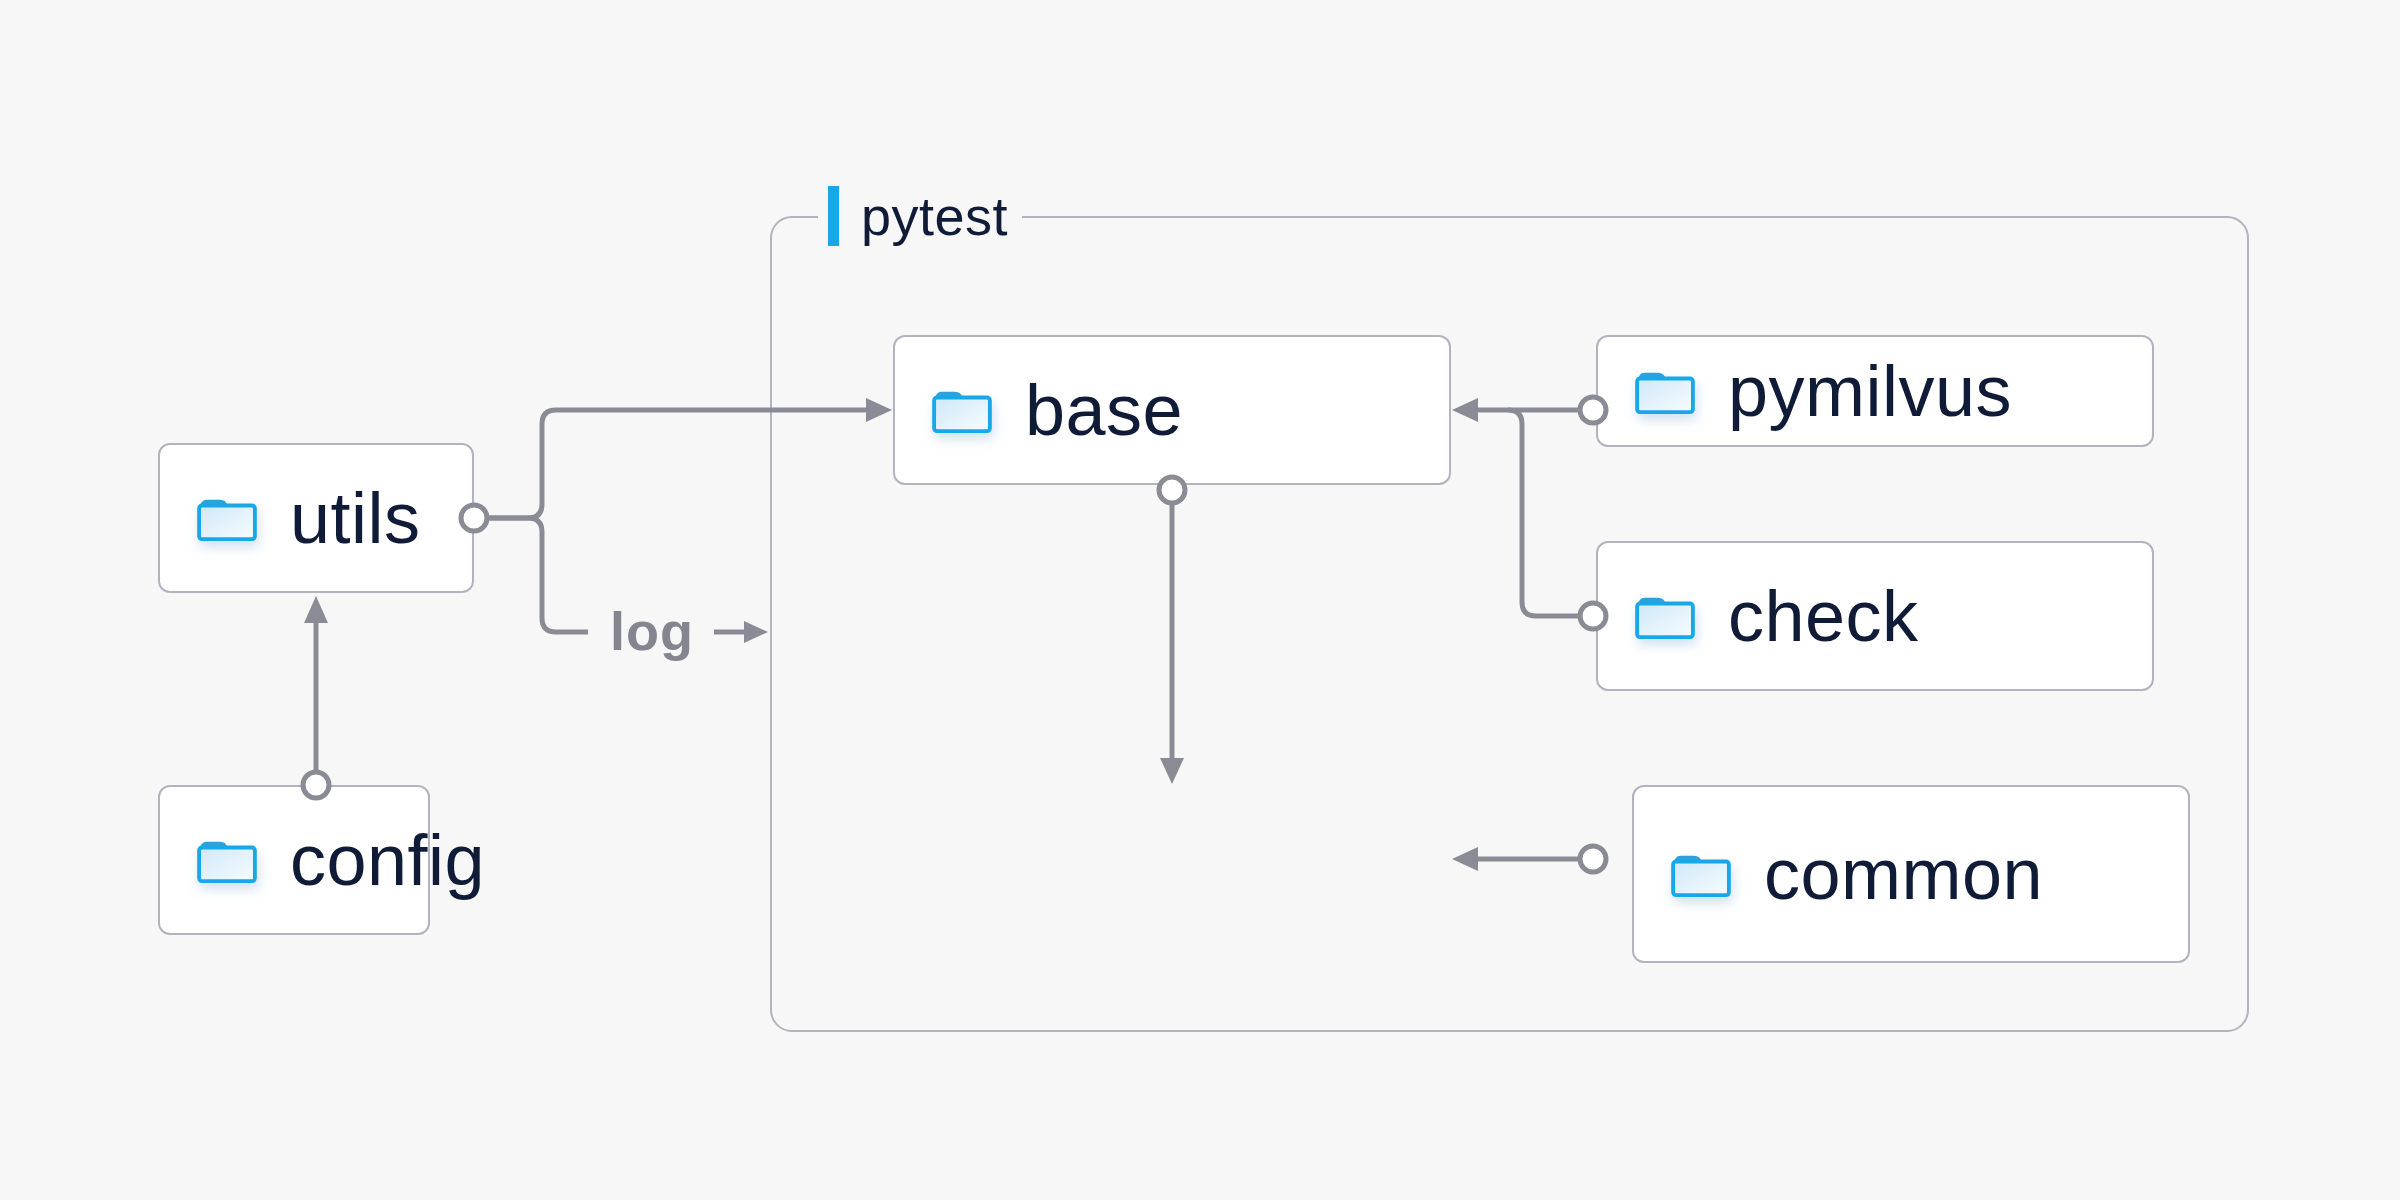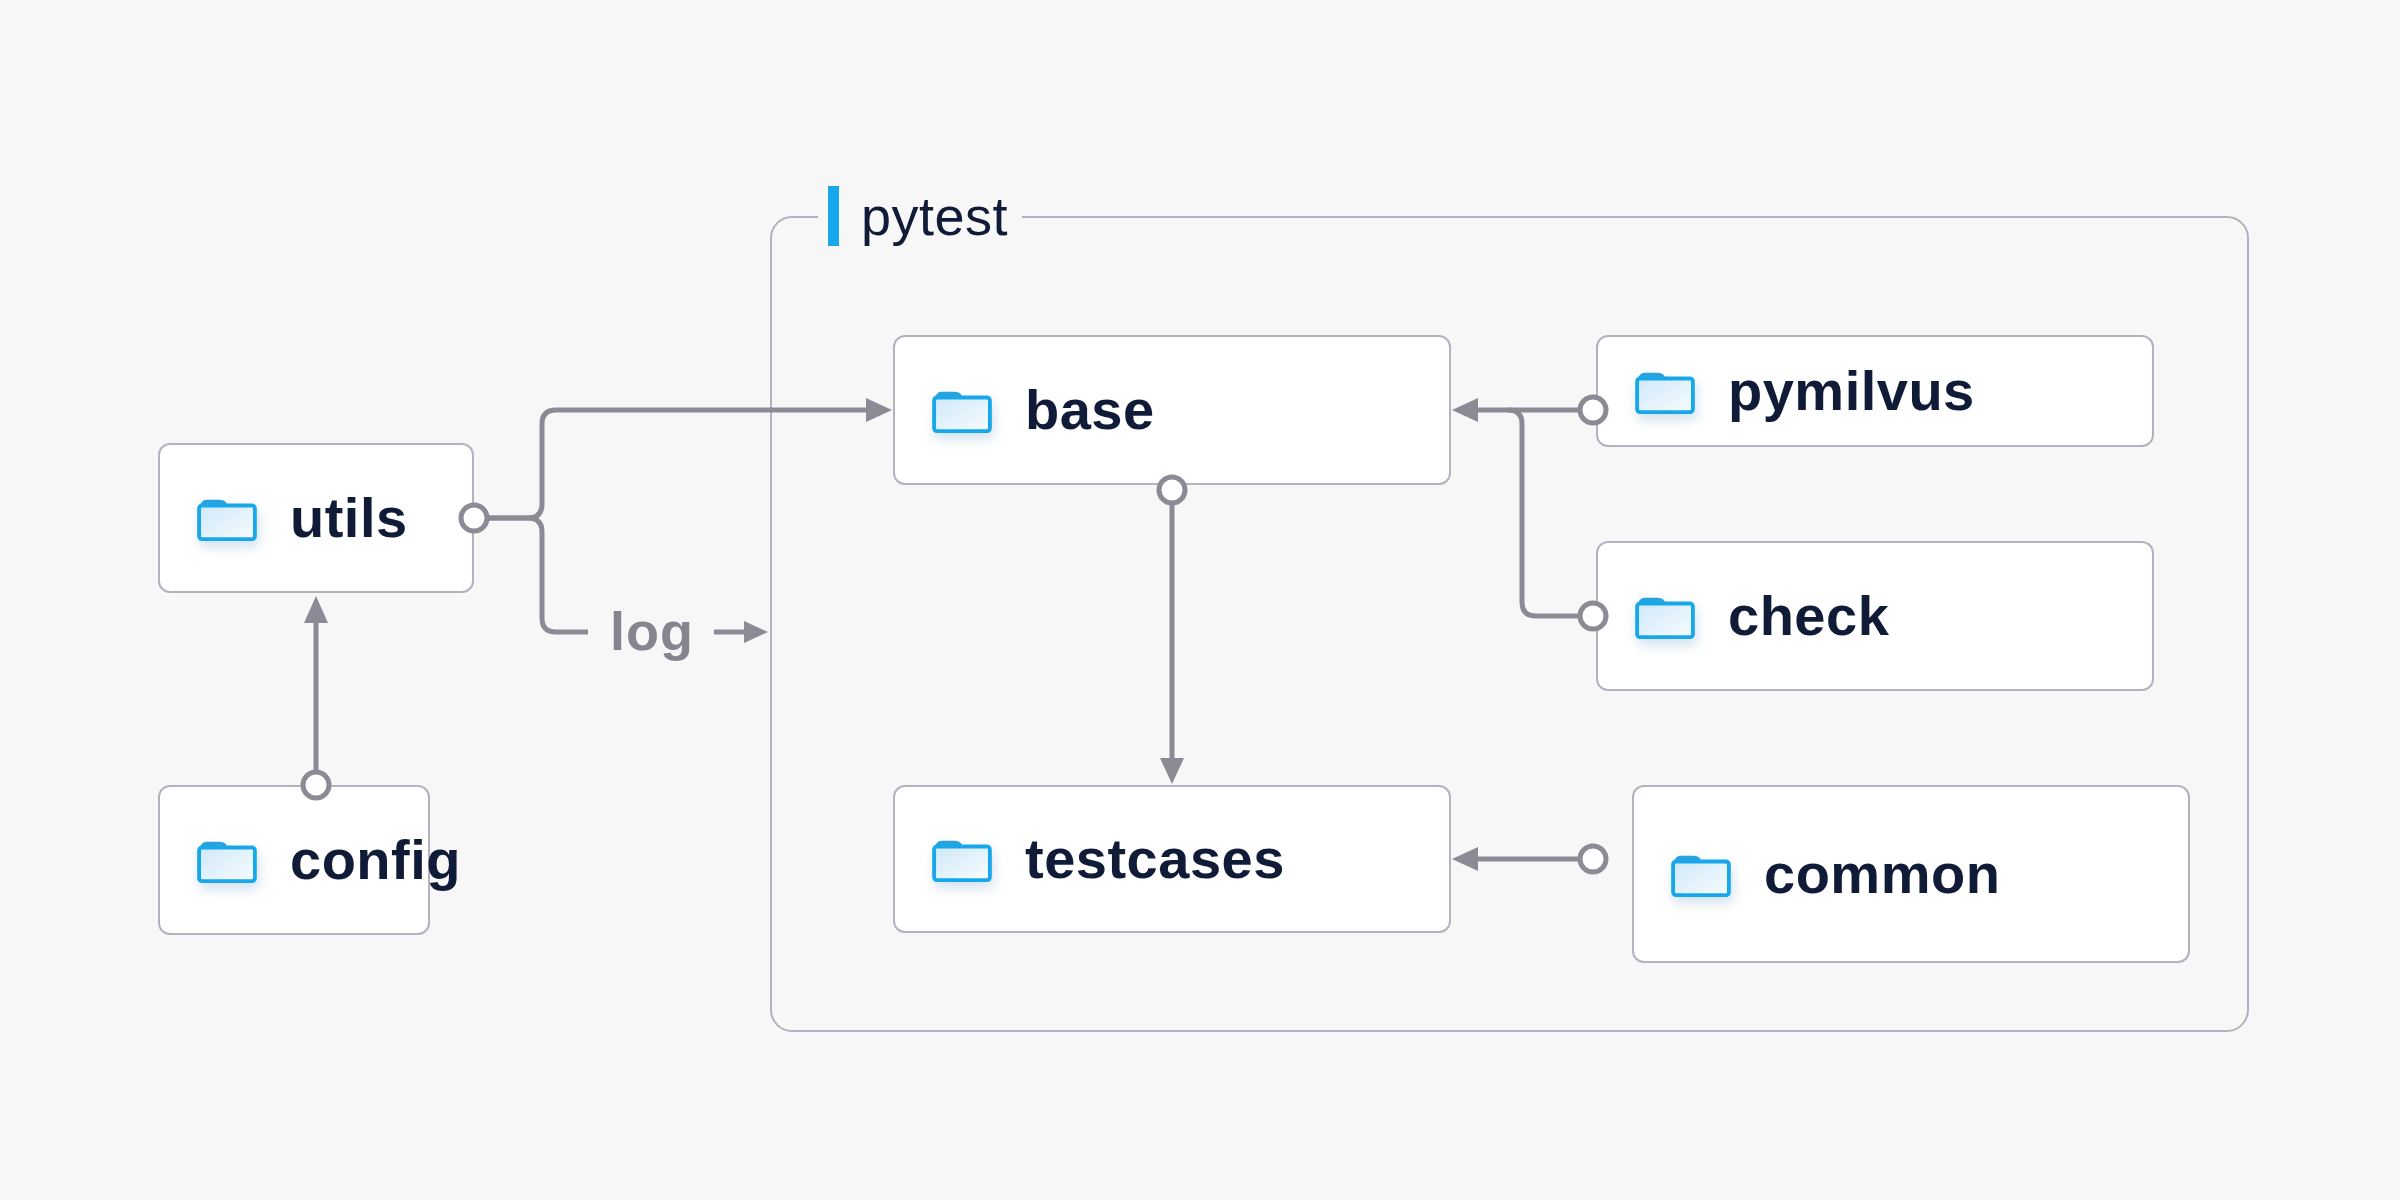--- a/index.html
+++ b/index.html
@@ -22,21 +22,21 @@
   .node{
     position:absolute;
     background:#ffffff;
     border:2px solid #b3b3bf;
     border-radius:12px;
     display:flex;align-items:center;
     padding-left:34px;gap:30px;
     box-sizing:border-box;
   }
   .node .label{
-    font-size:56px;font-weight:700;color:#101b38;letter-spacing:.5px;
+    font-size:72px;font-weight:400;color:#101b38;letter-spacing:.5px;
     line-height:1;white-space:nowrap;
   }
   .node-utils    {left:158px; top:443px; width:316px; height:150px;}
   .node-config   {left:158px; top:785px; width:272px; height:150px;}
   .node-base     {left:893px; top:335px; width:558px; height:150px;}
   .node-pymilvus {left:1596px;top:335px; width:558px; height:112px;}
   .node-check    {left:1596px;top:541px; width:558px; height:150px;}
   .node-testcases{left:893px; top:785px; width:558px; height:148px;}
   .node-common   {left:1632px;top:785px; width:558px; height:178px;}
 
@@ -110,27 +110,20 @@
   </div>
 
   <div class="node node-check">
     <svg class="folder" viewBox="0 0 68 52">
       <path d="M6,16 q0,-9 7,-9 h13 q5,0 7,3 l4,6 z" fill="#2aa3dd"></path>
       <rect x="5" y="13" width="58" height="35" rx="3" fill="url(#fg)" stroke="#18a7e8" stroke-width="4"></rect>
     </svg>
     <span class="label">check</span>
   </div>
 
-  <div class="node node-testcases">
-    <svg class="folder" viewBox="0 0 68 52">
-      <path d="M6,16 q0,-9 7,-9 h13 q5,0 7,3 l4,6 z" fill="#2aa3dd"></path>
-      <rect x="5" y="13" width="58" height="35" rx="3" fill="url(#fg)" stroke="#18a7e8" stroke-width="4"></rect>
-    </svg>
-    <span class="label">testcases</span>
-  </div>
 
   <div class="node node-common">
     <svg class="folder" viewBox="0 0 68 52">
       <path d="M6,16 q0,-9 7,-9 h13 q5,0 7,3 l4,6 z" fill="#2aa3dd"></path>
       <rect x="5" y="13" width="58" height="35" rx="3" fill="url(#fg)" stroke="#18a7e8" stroke-width="4"></rect>
     </svg>
     <span class="label">common</span>
   </div>
 
   <svg class="edges" width="2400" height="1200" viewBox="0 0 2400 1200">

